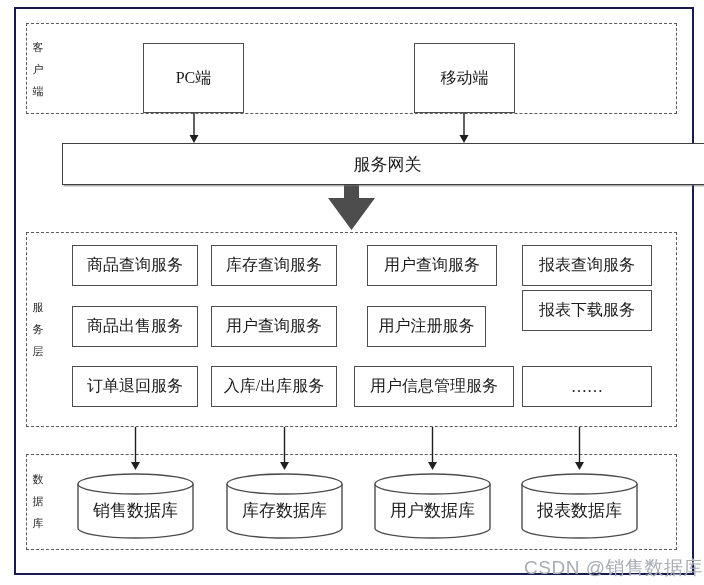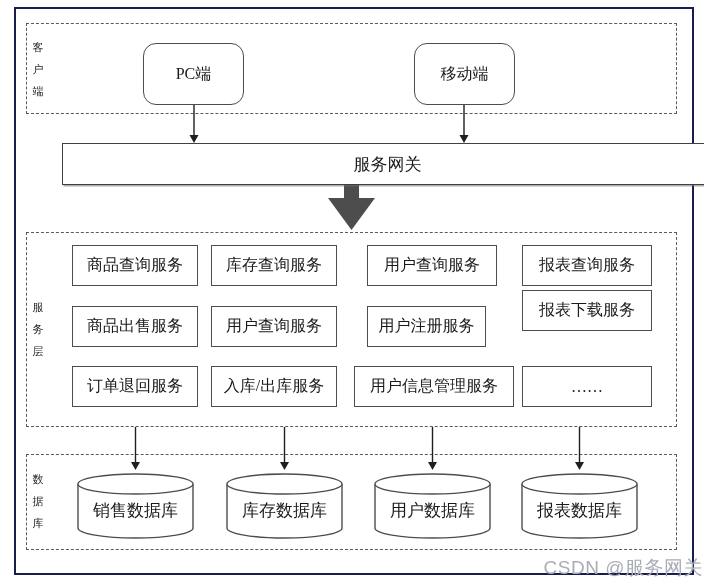--- a/index.html
+++ b/index.html
@@ -47,21 +47,21 @@
     position: absolute;
     box-sizing: border-box;
     border: 1.5px solid #4d4d4d;
     background: #ffffff;
     display: flex;
     align-items: center;
     justify-content: center;
     z-index: 2;
     white-space: nowrap;
   }
-  .node { width: 101px; height: 62px; top: 43px; font-size: 16px; border-radius: 13px; }
+  .node { width: 101px; height: 70px; top: 43px; font-size: 16px; }
   .node.pc     { left: 143px; }
   .node.mobile { left: 414px; }
 
   .gateway {
     left: 26px; top: 143px;
     width: 651px; height: 42px;
     font-size: 17px;
     border: 1.5px solid #404040;
     box-shadow: 1.5px 1.5px 0 rgba(110,110,110,0.55);
     margin-left: 36px;
@@ -190,15 +190,15 @@
 
   <section>
     <div class="dashed db"></div>
     <div class="vlabel db">数据库</div>
     <div class="cyl-label c1">销售数据库</div>
     <div class="cyl-label c2">库存数据库</div>
     <div class="cyl-label c3">用户数据库</div>
     <div class="cyl-label c4">报表数据库</div>
   </section>
 
-  <div class="watermark">CSDN @服务网关</div>
+  <div class="watermark">CSDN @销售数据库</div>
 
 </div>
 
 </body></html>

